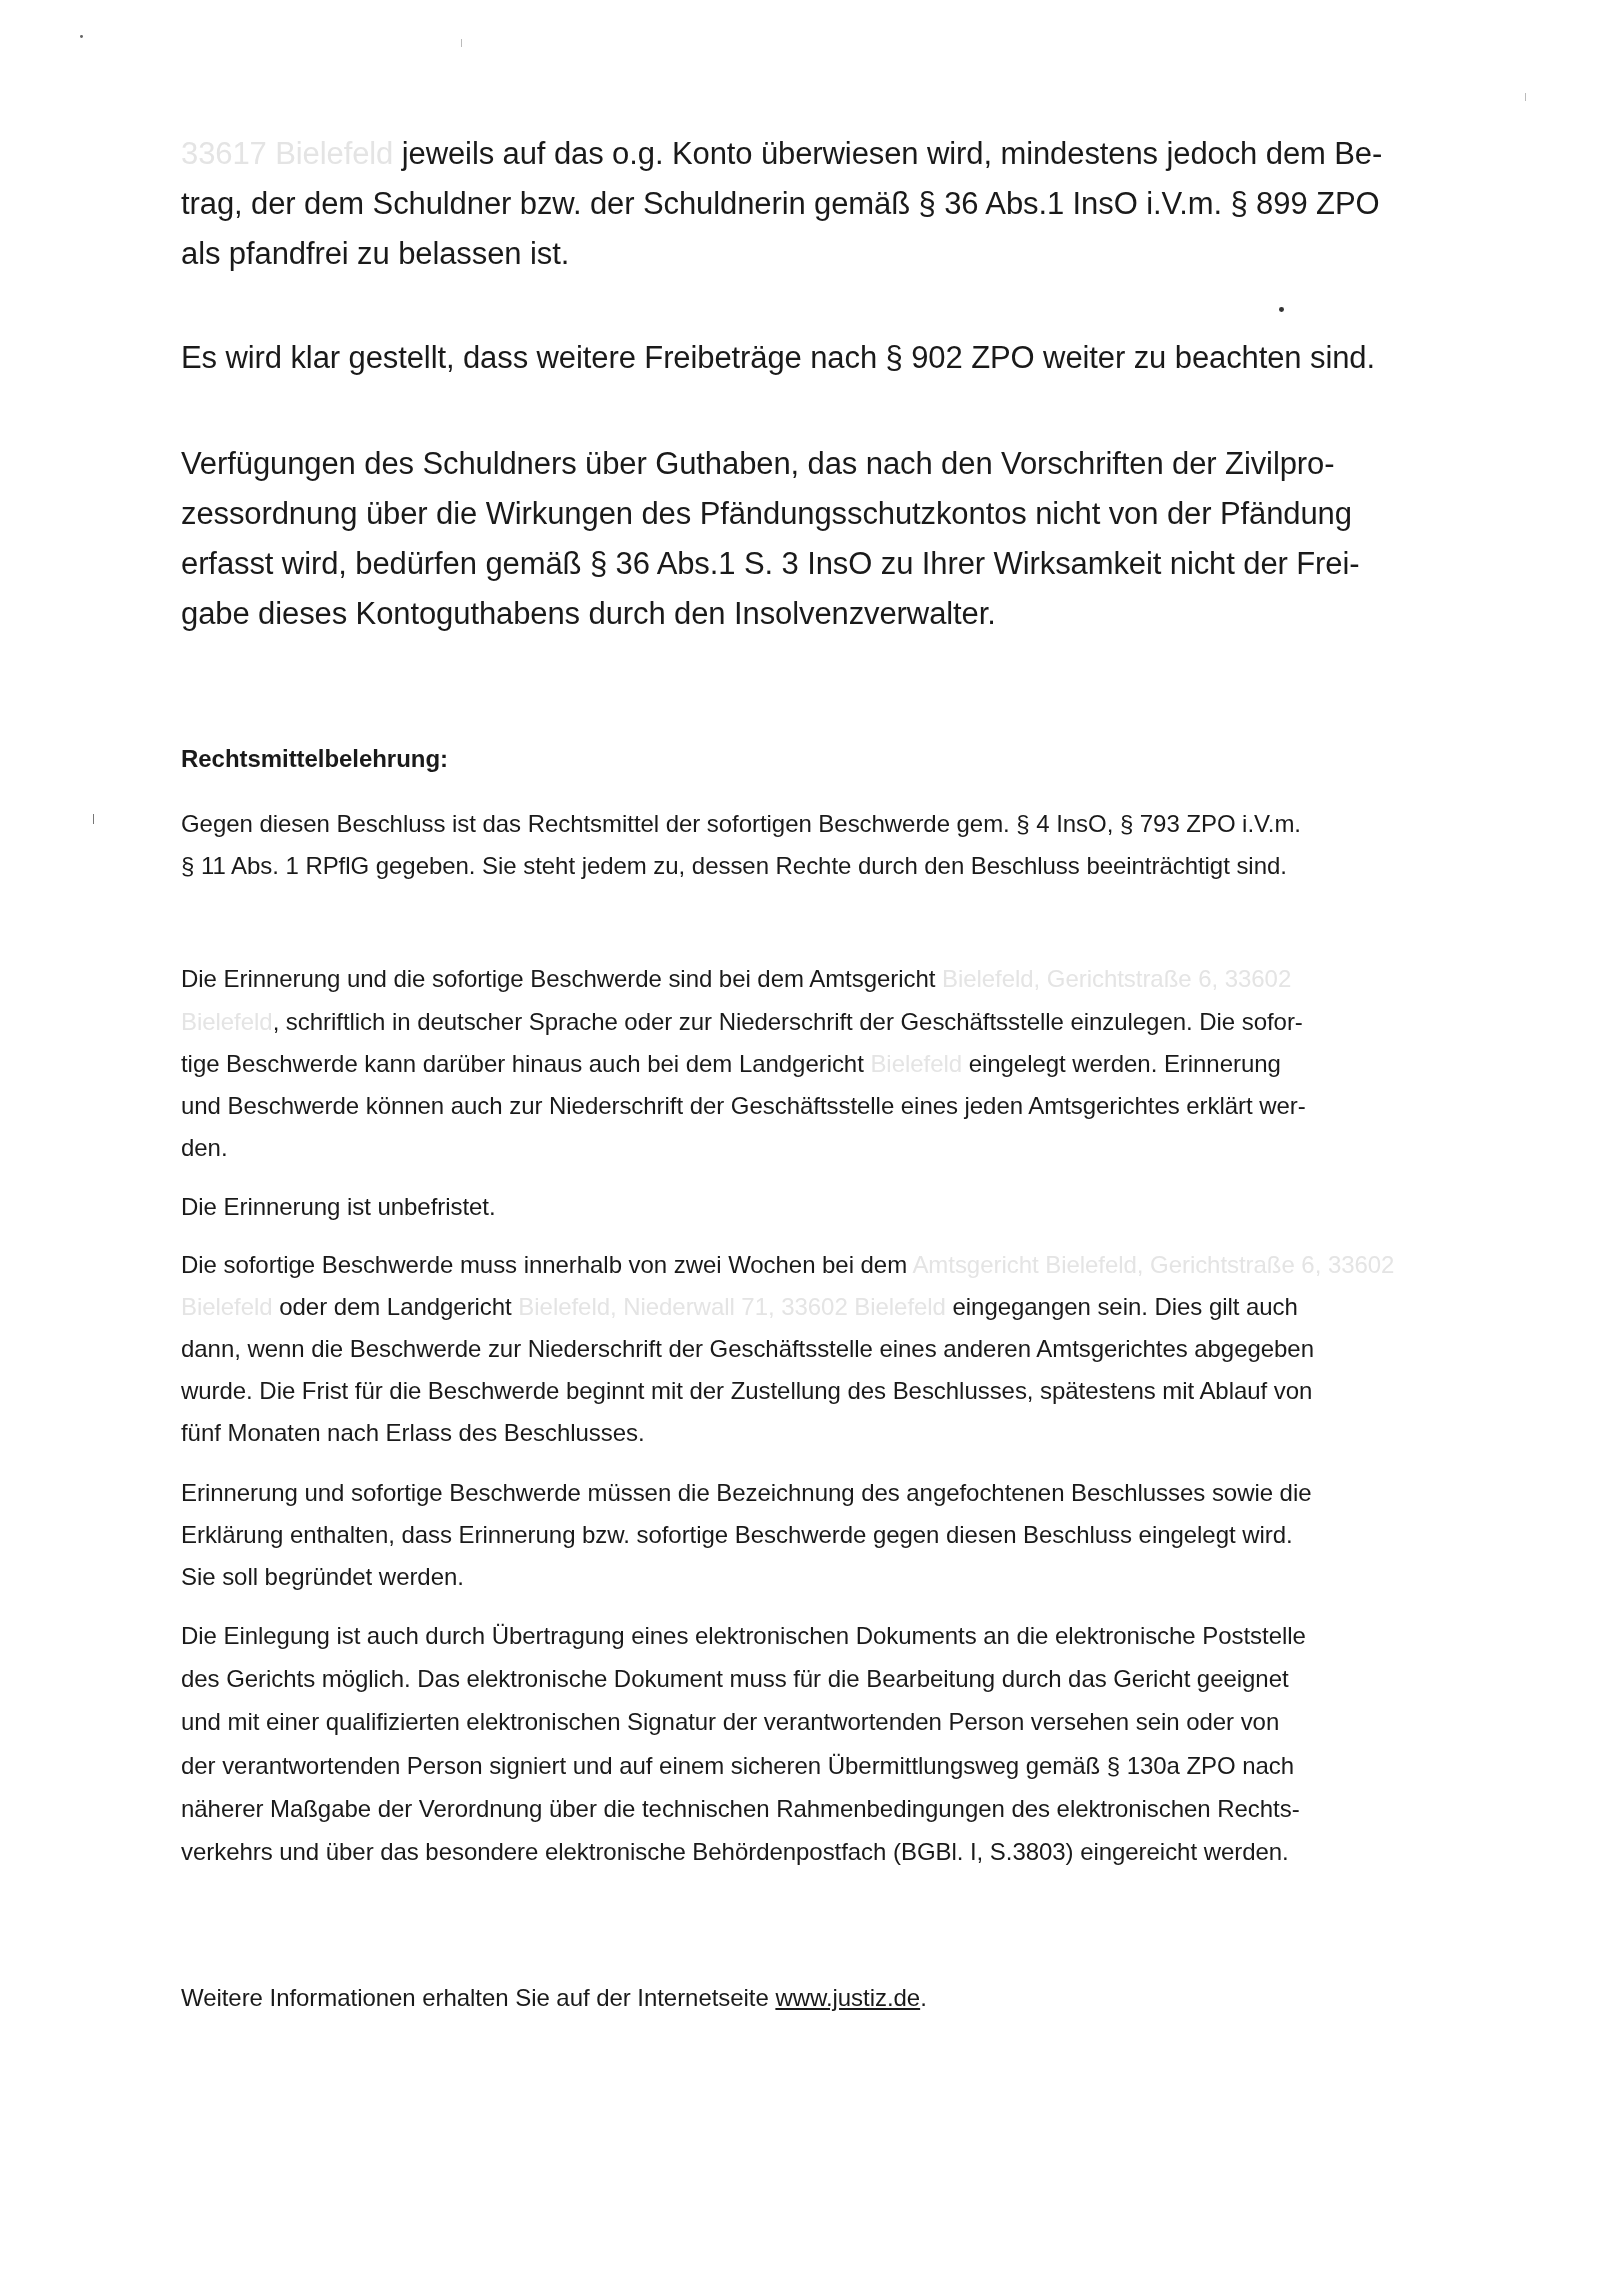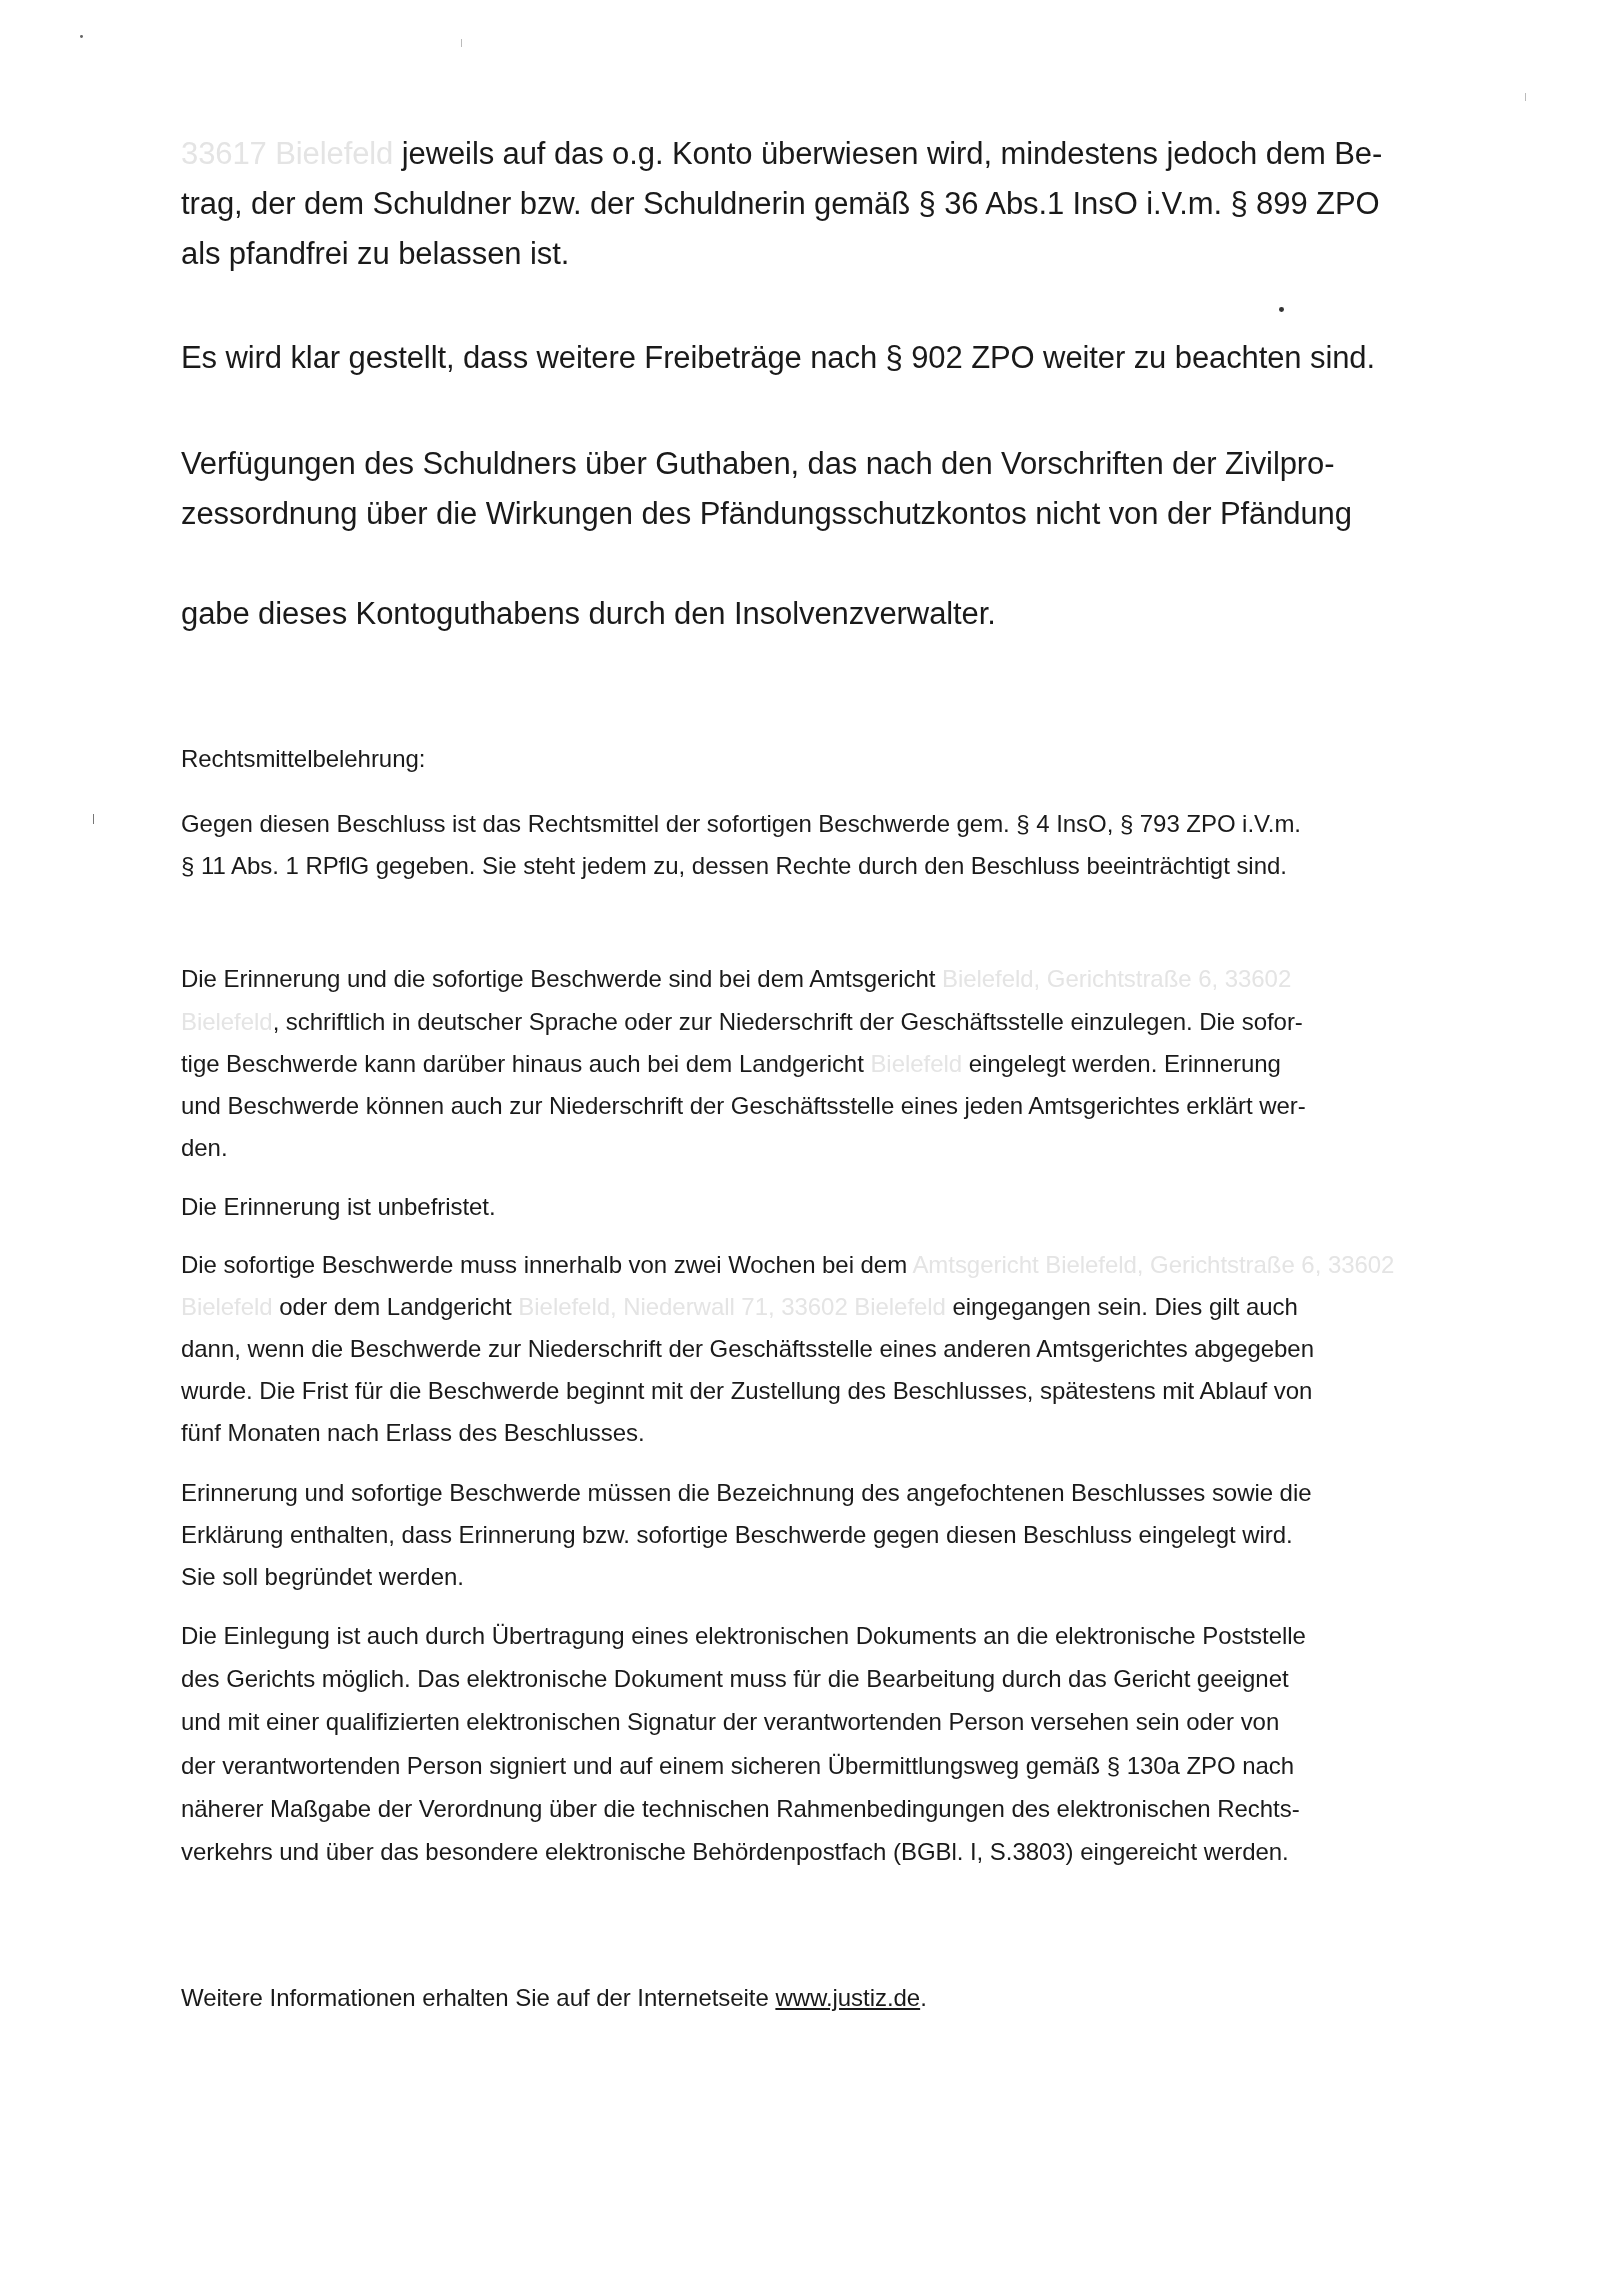--- a/index.html
+++ b/index.html
@@ -4,21 +4,21 @@
 <style>
   html, body { margin: 0; padding: 0; }
   body {
     width: 1621px; height: 2292px; background: #ffffff; position: relative;
     overflow: hidden; font-family: "Liberation Sans", sans-serif; color: #1a1a1a;
   }
   .page { position: absolute; left: 0; top: 0; width: 1322px; height: 2292px; padding-left: 8px; }
   .line { position: absolute; left: 181px; white-space: nowrap; }
   .big { font-size: 31px; letter-spacing: -0.1px; }
   .small { font-size: 24px; letter-spacing: -0.05px; }
-  .bold { font-weight: normal; }
+  .bold { font-weight: bold; }
   .redact { color: #e4e4e4; }
   .link { text-decoration: underline; color: #1a1a1a; }
   .speck { position: absolute; width: 2.9px; height: 2.9px; border-radius: 50%; background: #666; }
   .mark { position: absolute; width: 1px; height: 7.8px; background: #bbb; }
 </style>
 </head>
 <body>
 
 <div class="page">
 
@@ -29,20 +29,21 @@
   <div class="mark" style="left:461px;top:39px;"></div>
 
   <div class="line big" style="top:136px;"><span class="redact">33617 Bielefeld</span><span> jeweils auf das o.g. Konto überwiesen wird, mindestens jedoch dem Be-</span></div>
   <div class="line big" style="top:186px;">trag, der dem Schuldner bzw. der Schuldnerin gemäß § 36 Abs.1 InsO i.V.m. § 899 ZPO</div>
   <div class="line big" style="top:236px;">als pfandfrei zu belassen ist.</div>
 
   <div class="line big" style="top:340px;">Es wird klar gestellt, dass weitere Freibeträge nach § 902 ZPO weiter zu beachten sind.</div>
 
   <div class="line big" style="top:446px;">Verfügungen des Schuldners über Guthaben, das nach den Vorschriften der Zivilpro-</div>
   <div class="line big" style="top:496px;">zessordnung über die Wirkungen des Pfändungsschutzkontos nicht von der Pfändung</div>
+  <div class="line big" style="top:546px;">erfasst wird, bedürfen gemäß § 36 Abs.1 S. 3 InsO zu Ihrer Wirksamkeit nicht der Frei-</div>
   <div class="line big" style="top:596px;">gabe dieses Kontoguthabens durch den Insolvenzverwalter.</div>
 
   <div class="line small bold" style="top:745px;">Rechtsmittelbelehrung:</div>
 
   <div class="line small" style="top:810px;">Gegen diesen Beschluss ist das Rechtsmittel der sofortigen Beschwerde gem. § 4 InsO, § 793 ZPO i.V.m.</div>
   <div class="line small" style="top:852px;">§ 11 Abs. 1 RPflG gegeben. Sie steht jedem zu, dessen Rechte durch den Beschluss beeinträchtigt sind.</div>
 
 
   <div class="line small" style="top:965px;"><span>Die Erinnerung und die sofortige Beschwerde sind bei dem Amtsgericht</span><span class="redact"> Bielefeld, Gerichtstraße 6, 33602</span></div>
   <div class="line small" style="top:1008px;"><span class="redact">Bielefeld</span><span>, schriftlich in deutscher Sprache oder zur Niederschrift der Geschäftsstelle einzulegen. Die sofor-</span></div>

